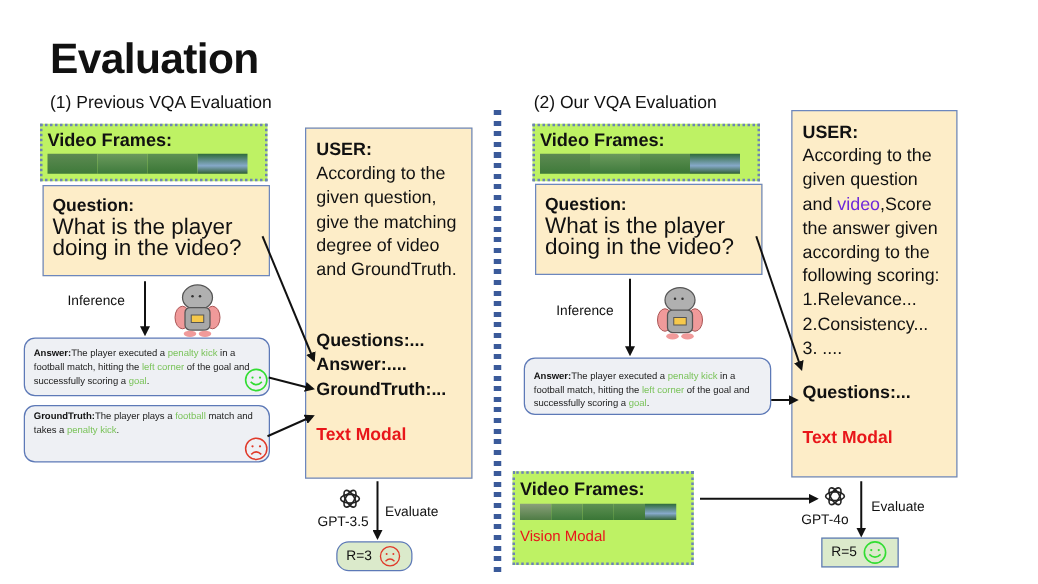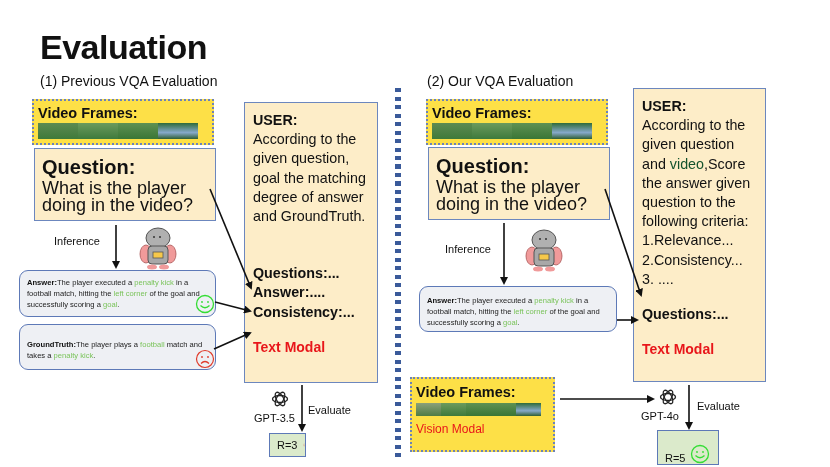--- a/index.html
+++ b/index.html
@@ -3,30 +3,30 @@
 <meta charset="utf-8">
 <style>
   html, body { margin:0; padding:0; background:#ffffff; }
   body { width:830px; height:467px; position:relative; overflow:hidden;
          font-family:"Liberation Sans", sans-serif; color:#111; }
   .abs { position:absolute; }
   .title { left:40px; top:28px; font-size:34px; font-weight:bold; letter-spacing:-0.5px; }
   .subtitle { font-size:14px; color:#111; }
   .divider { left:395px; top:88px; width:6px; height:372px;
              background: repeating-linear-gradient(to bottom, #3a5a9a 0 4px, transparent 4px 8.5px); }
-  .frames-box { border:2px dotted #6c82b8; background:#fde047; box-sizing:border-box; }
+  .frames-box { border:2px dotted #6c82b8; background:#bef264; box-sizing:border-box; }
   .frames-label { font-weight:bold; font-size:14.5px; margin:4px 0 0 4px; line-height:16px; }
   .strip { height:16px; margin:2px 0 0 4px; display:flex; }
   .strip span { height:100%; display:block; }
   .yellow-box { background:#fdedc8; border:1.3px solid #6c87be; box-sizing:border-box; }
-  .q-label { font-weight:bold; font-size:20px; margin:7px 0 0 7px; }
+  .q-label { font-weight:bold; font-size:14px; margin:7px 0 0 7px; }
   .q-text { font-size:18px; margin:1px 0 0 7px; line-height:17px; }
   .user-box { padding:8px 8px; font-size:14.3px; line-height:19.2px; }
   .user-box b { font-weight:bold; }
-  .red { color:#14532d; }
+  .red { color:#6d28d9; }
   .answer-box { background:#eef0f4; border:1.4px solid #5d79b7; border-radius:9px; box-sizing:border-box;
                 font-size:7.6px; line-height:11px; padding:6px 7px; color:#222; }
   .answer-box b { font-weight:bold; color:#111; }
   .score-box { background:#dbeacb; border:1.3px solid #5d79b7; box-sizing:border-box; font-size:11px;
                display:flex; align-items:center; padding-left:7px; }
   .small-label { font-size:11px; color:#111; }
   .modal-text { font-size:14px; font-weight:bold; color:#e8161a; }
   svg.overlay { position:absolute; left:0; top:0; pointer-events:none; }
 </style>
 </head>
@@ -72,52 +72,52 @@
 <div class="abs answer-box" style="left:19px;top:270px;width:197px;height:47px;">
   <span id="left-answer-text"><b>Answer:</b><span>The player executed a </span><span style="color: rgb(122, 195, 90);">penalty kick</span><span> in a football match, hitting the </span><span style="color: rgb(122, 195, 90);">left corner</span><span> of the goal and successfully scoring a </span><span style="color: rgb(122, 195, 90);">goal</span><span>.</span></span>
 </div>
 <svg class="abs" style="left:195px;top:294px;" width="20" height="20" viewBox="0 0 20 20">
   <circle cx="10" cy="10" r="8.5" fill="none" stroke="#33dd33" stroke-width="1.3"></circle>
   <circle cx="7" cy="8" r="0.9" fill="#33dd33"></circle>
     <circle cx="13" cy="8" r="0.9" fill="#33dd33"></circle>
   <path d="M5.5 11.5 Q10 16 14.5 11.5" fill="none" stroke="#33dd33" stroke-width="1.3"></path>
 </svg>
 
-<div class="abs answer-box" style="left:19px;top:324px;width:197px;height:46px;padding-top:14px;">
+<div class="abs answer-box" style="left:19px;top:324px;width:197px;height:46px;padding-top:2px;">
   <span id="left-gt-text"><b>GroundTruth:</b><span>The player plays a </span><span style="color: rgb(122, 195, 90);">football</span><span> match and takes a </span><span style="color: rgb(122, 195, 90);">penalty kick</span><span>.</span></span>
 </div>
 <svg class="abs" style="left:195px;top:349px;" width="20" height="20" viewBox="0 0 20 20">
   <circle cx="10" cy="10" r="8.5" fill="none" stroke="#e03a2a" stroke-width="1.2"></circle>
   <circle cx="7" cy="8" r="0.9" fill="#e03a2a"></circle>
     <circle cx="13" cy="8" r="0.9" fill="#e03a2a"></circle>
   <path d="M6 14.5 Q10 10.5 14 14.5" fill="none" stroke="#e03a2a" stroke-width="1.2"></path>
 </svg>
 
 <div class="abs yellow-box user-box" style="left:244px;top:102px;width:134px;height:281px;">
   <div><b>USER:</b></div>
-  <div>According to the given question, goal the matching degree of answer and GroundTruth.</div>
+  <div>According to the given question, give the matching degree of video and GroundTruth.</div>
   <div style="height:38px;"></div>
   <div style="font-weight:bold;">Questions:...</div>
   <div style="font-weight:bold;">Answer:....</div>
-  <div style="font-weight:bold;">Consistency:...</div>
+  <div style="font-weight:bold;">GroundTruth:...</div>
   <div style="height:16px;"></div>
   <div class="modal-text">Text Modal</div>
 </div>
 
 <svg class="abs" style="left:270px;top:389px;" width="20" height="20" viewBox="0 0 20 20">
   <g fill="none" stroke="#222" stroke-width="1.3">
     <ellipse cx="10" cy="10" rx="7.5" ry="3.5"></ellipse>
     <ellipse cx="10" cy="10" rx="7.5" ry="3.5" transform="rotate(60 10 10)"></ellipse>
     <ellipse cx="10" cy="10" rx="7.5" ry="3.5" transform="rotate(120 10 10)"></ellipse>
   </g>
 </svg>
 <div class="abs small-label" style="left:254px;top:412px;">GPT-3.5</div>
 <div class="abs small-label" style="left:308px;top:404px;">Evaluate</div>
 
-<div class="abs score-box" style="left:269px;top:433px;width:37px;height:24px;">
+<div class="abs score-box" style="left:269px;top:433px;width:61px;height:24px;border-radius:10px;">
   <span>R=3</span>
   <svg width="18" height="18" viewBox="0 0 20 20" style="margin-left:5px;">
     <circle cx="10" cy="10" r="8.5" fill="none" stroke="#e03a2a" stroke-width="1.2"></circle>
     <circle cx="7" cy="8" r="0.9" fill="#e03a2a"></circle>
       <circle cx="13" cy="8" r="0.9" fill="#e03a2a"></circle>
     <path d="M6 14.5 Q10 10.5 14 14.5" fill="none" stroke="#e03a2a" stroke-width="1.2"></path>
   </svg>
 </div>
 
 <div class="abs frames-box" style="left:426px;top:99px;width:182px;height:46px;">
@@ -148,21 +148,21 @@
   <ellipse cx="14" cy="41" rx="5" ry="2.5" fill="#f09a9a"></ellipse>
     <ellipse cx="26" cy="41" rx="5" ry="2.5" fill="#f09a9a"></ellipse>
 </svg>
 
 <div class="abs answer-box" style="left:419px;top:286px;width:198px;height:46px;padding-top:8px;">
   <span id="right-answer-text"><b>Answer:</b><span>The player executed a </span><span style="color: rgb(122, 195, 90);">penalty kick</span><span> in a football match, hitting the </span><span style="color: rgb(122, 195, 90);">left corner</span><span> of the goal and successfully scoring a </span><span style="color: rgb(122, 195, 90);">goal</span><span>.</span></span>
 </div>
 
 <div class="abs yellow-box user-box" style="left:633px;top:88px;width:133px;height:294px;">
   <div><b>USER:</b></div>
-  <div><span>According to the given question and </span><span class="red">video</span><span>,Score the answer given question to the following criteria:</span></div>
+  <div><span>According to the given question and </span><span class="red">video</span><span>,Score the answer given according to the following scoring:</span></div>
   <div>1.Relevance...</div>
   <div>2.Consistency...</div>
   <div>3. ....</div>
   <div style="height:16px;"></div>
   <div style="font-weight:bold;">Questions:...</div>
   <div style="height:16px;"></div>
   <div class="modal-text">Text Modal</div>
 </div>
 
 <div class="abs frames-box" style="left:410px;top:377px;width:145px;height:75px;">
@@ -180,21 +180,21 @@
 <svg class="abs" style="left:658px;top:387px;" width="20" height="20" viewBox="0 0 20 20">
   <g fill="none" stroke="#222" stroke-width="1.3">
     <ellipse cx="10" cy="10" rx="7.5" ry="3.5"></ellipse>
     <ellipse cx="10" cy="10" rx="7.5" ry="3.5" transform="rotate(60 10 10)"></ellipse>
     <ellipse cx="10" cy="10" rx="7.5" ry="3.5" transform="rotate(120 10 10)"></ellipse>
   </g>
 </svg>
 <div class="abs small-label" style="left:641px;top:410px;">GPT-4o</div>
 <div class="abs small-label" style="left:697px;top:400px;">Evaluate</div>
 
-<div class="abs score-box" style="left:657px;top:430px;width:62px;height:35px;align-items:flex-end;">
+<div class="abs score-box" style="left:657px;top:430px;width:62px;height:24px;">
   <span>R=5</span>
   <svg width="20" height="20" viewBox="0 0 20 20" style="margin-left:4px;">
     <circle cx="10" cy="10" r="8.5" fill="none" stroke="#33dd33" stroke-width="1.3"></circle>
     <circle cx="7" cy="8" r="0.9" fill="#33dd33"></circle>
       <circle cx="13" cy="8" r="0.9" fill="#33dd33"></circle>
     <path d="M5.5 11.5 Q10 16 14.5 11.5" fill="none" stroke="#33dd33" stroke-width="1.3"></path>
   </svg>
 </div>
 
 <svg class="overlay" width="830" height="467" viewBox="0 0 830 467">

